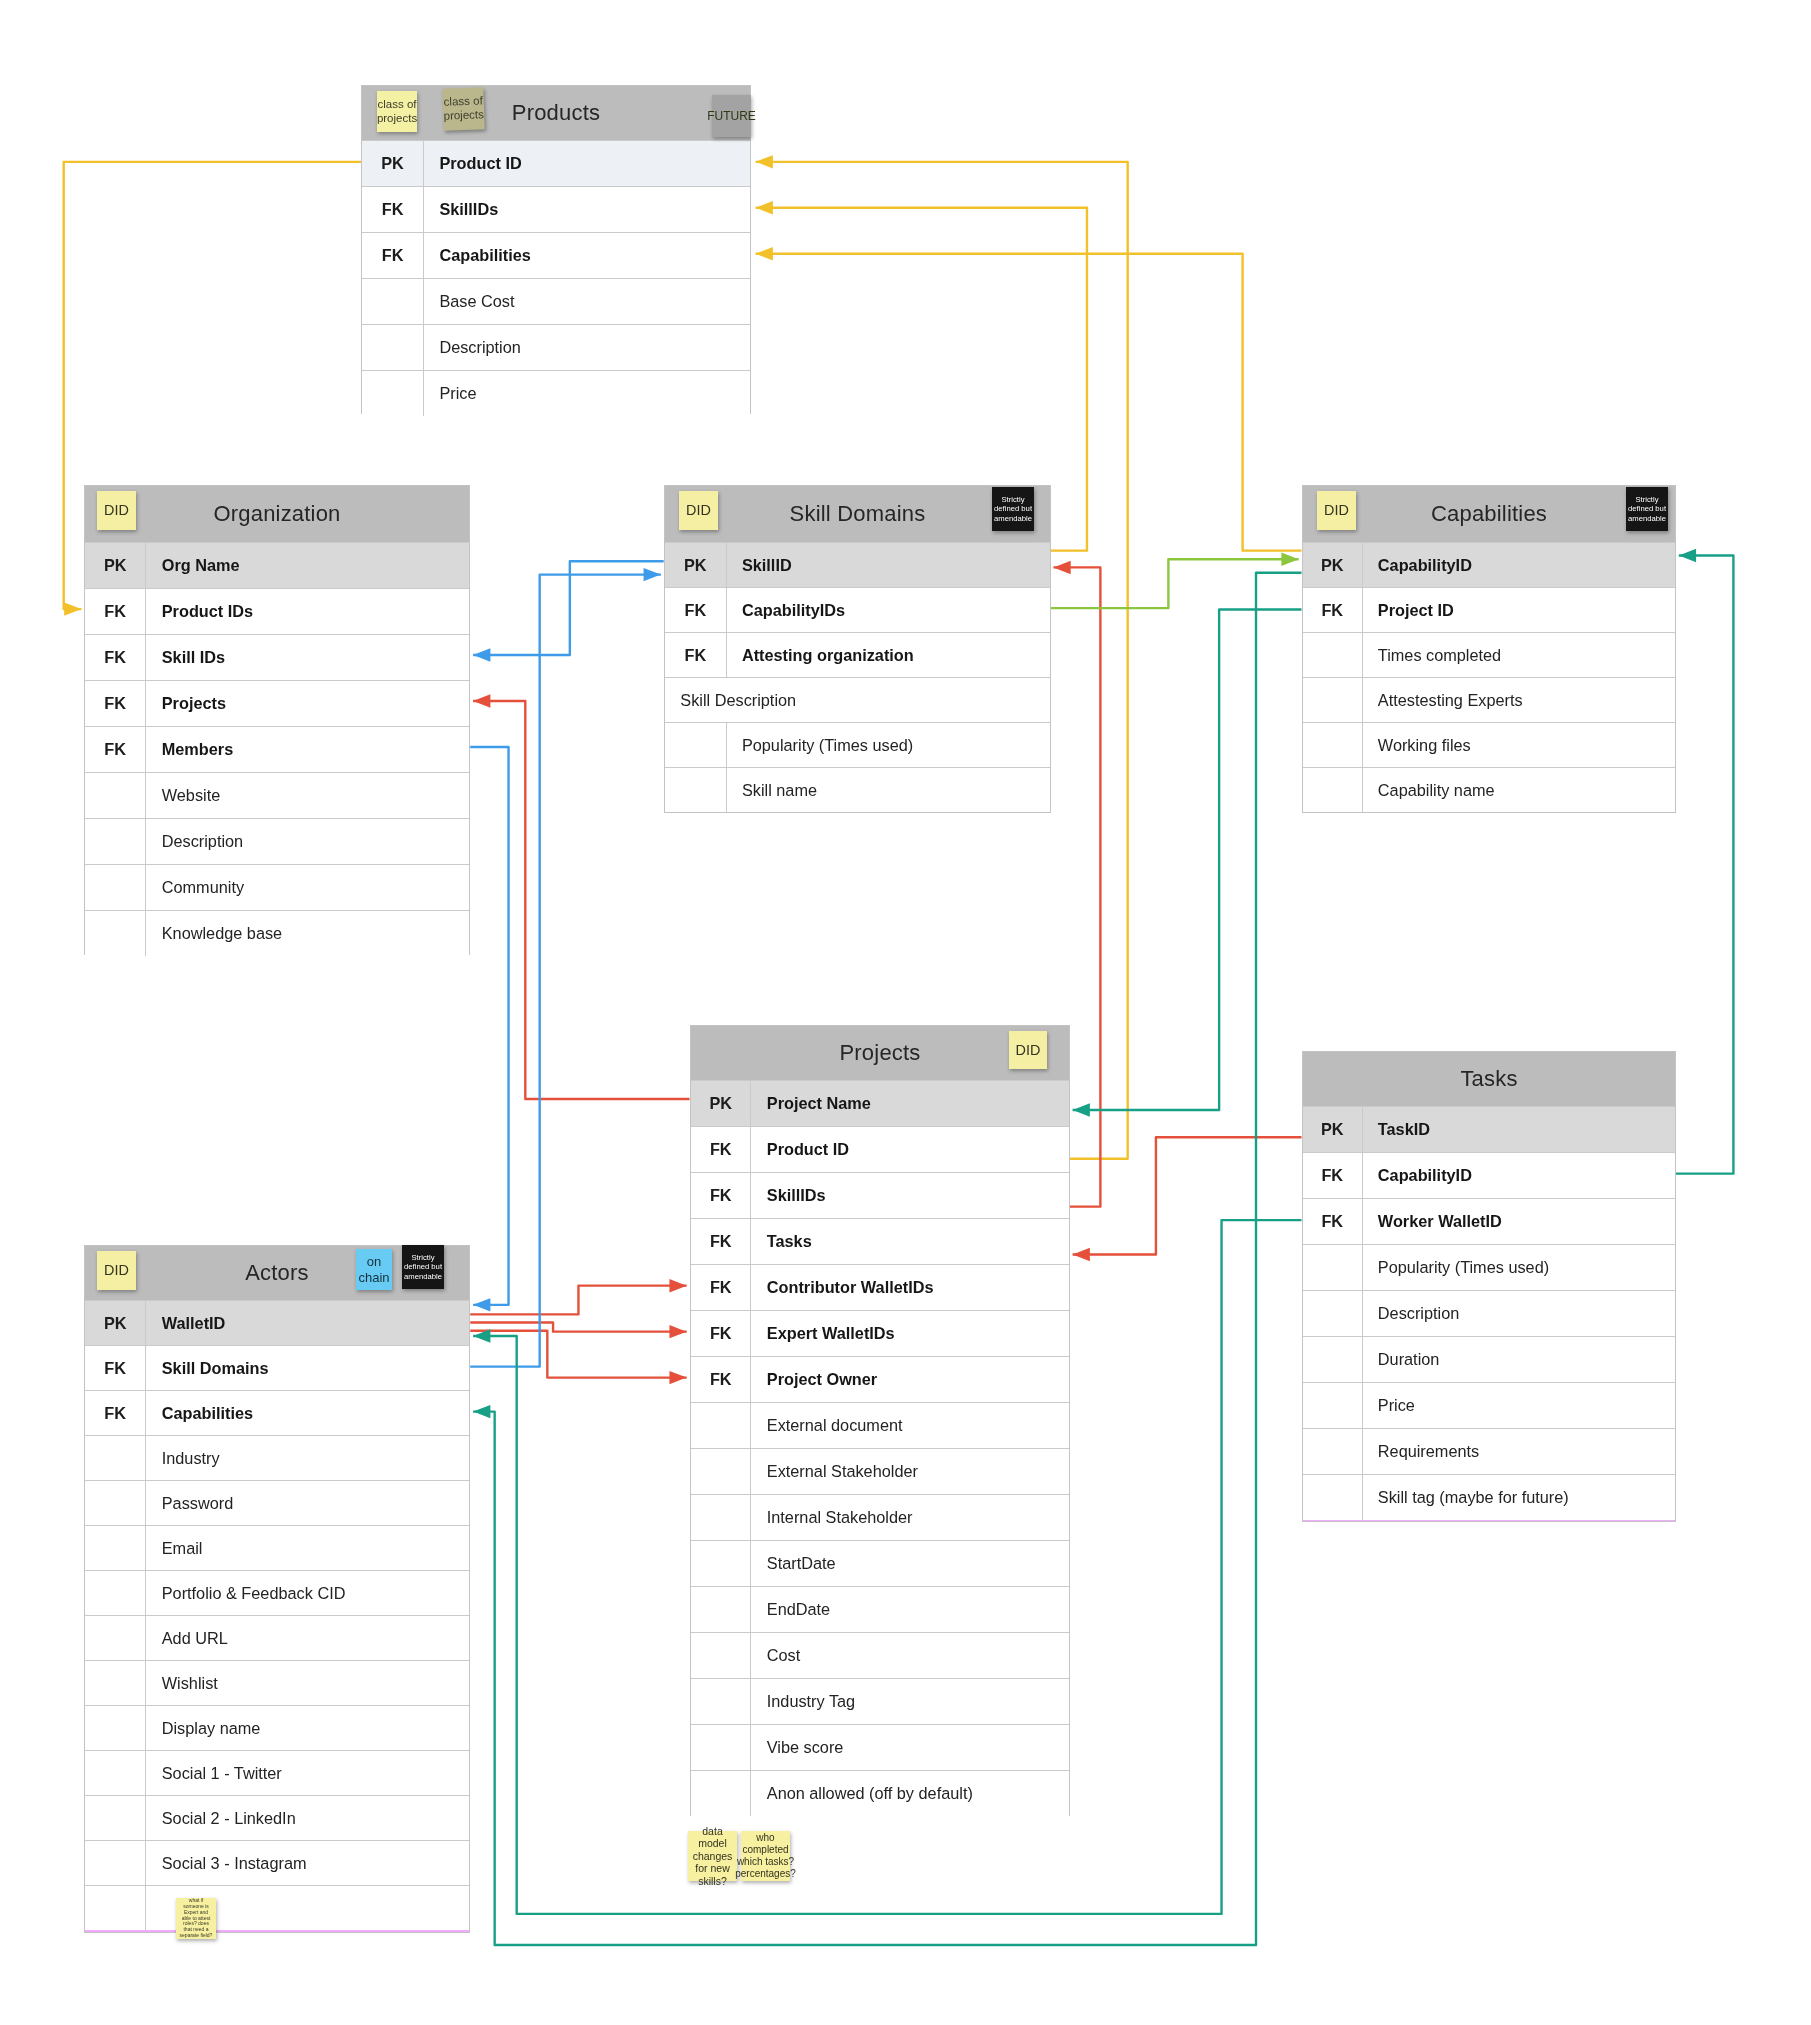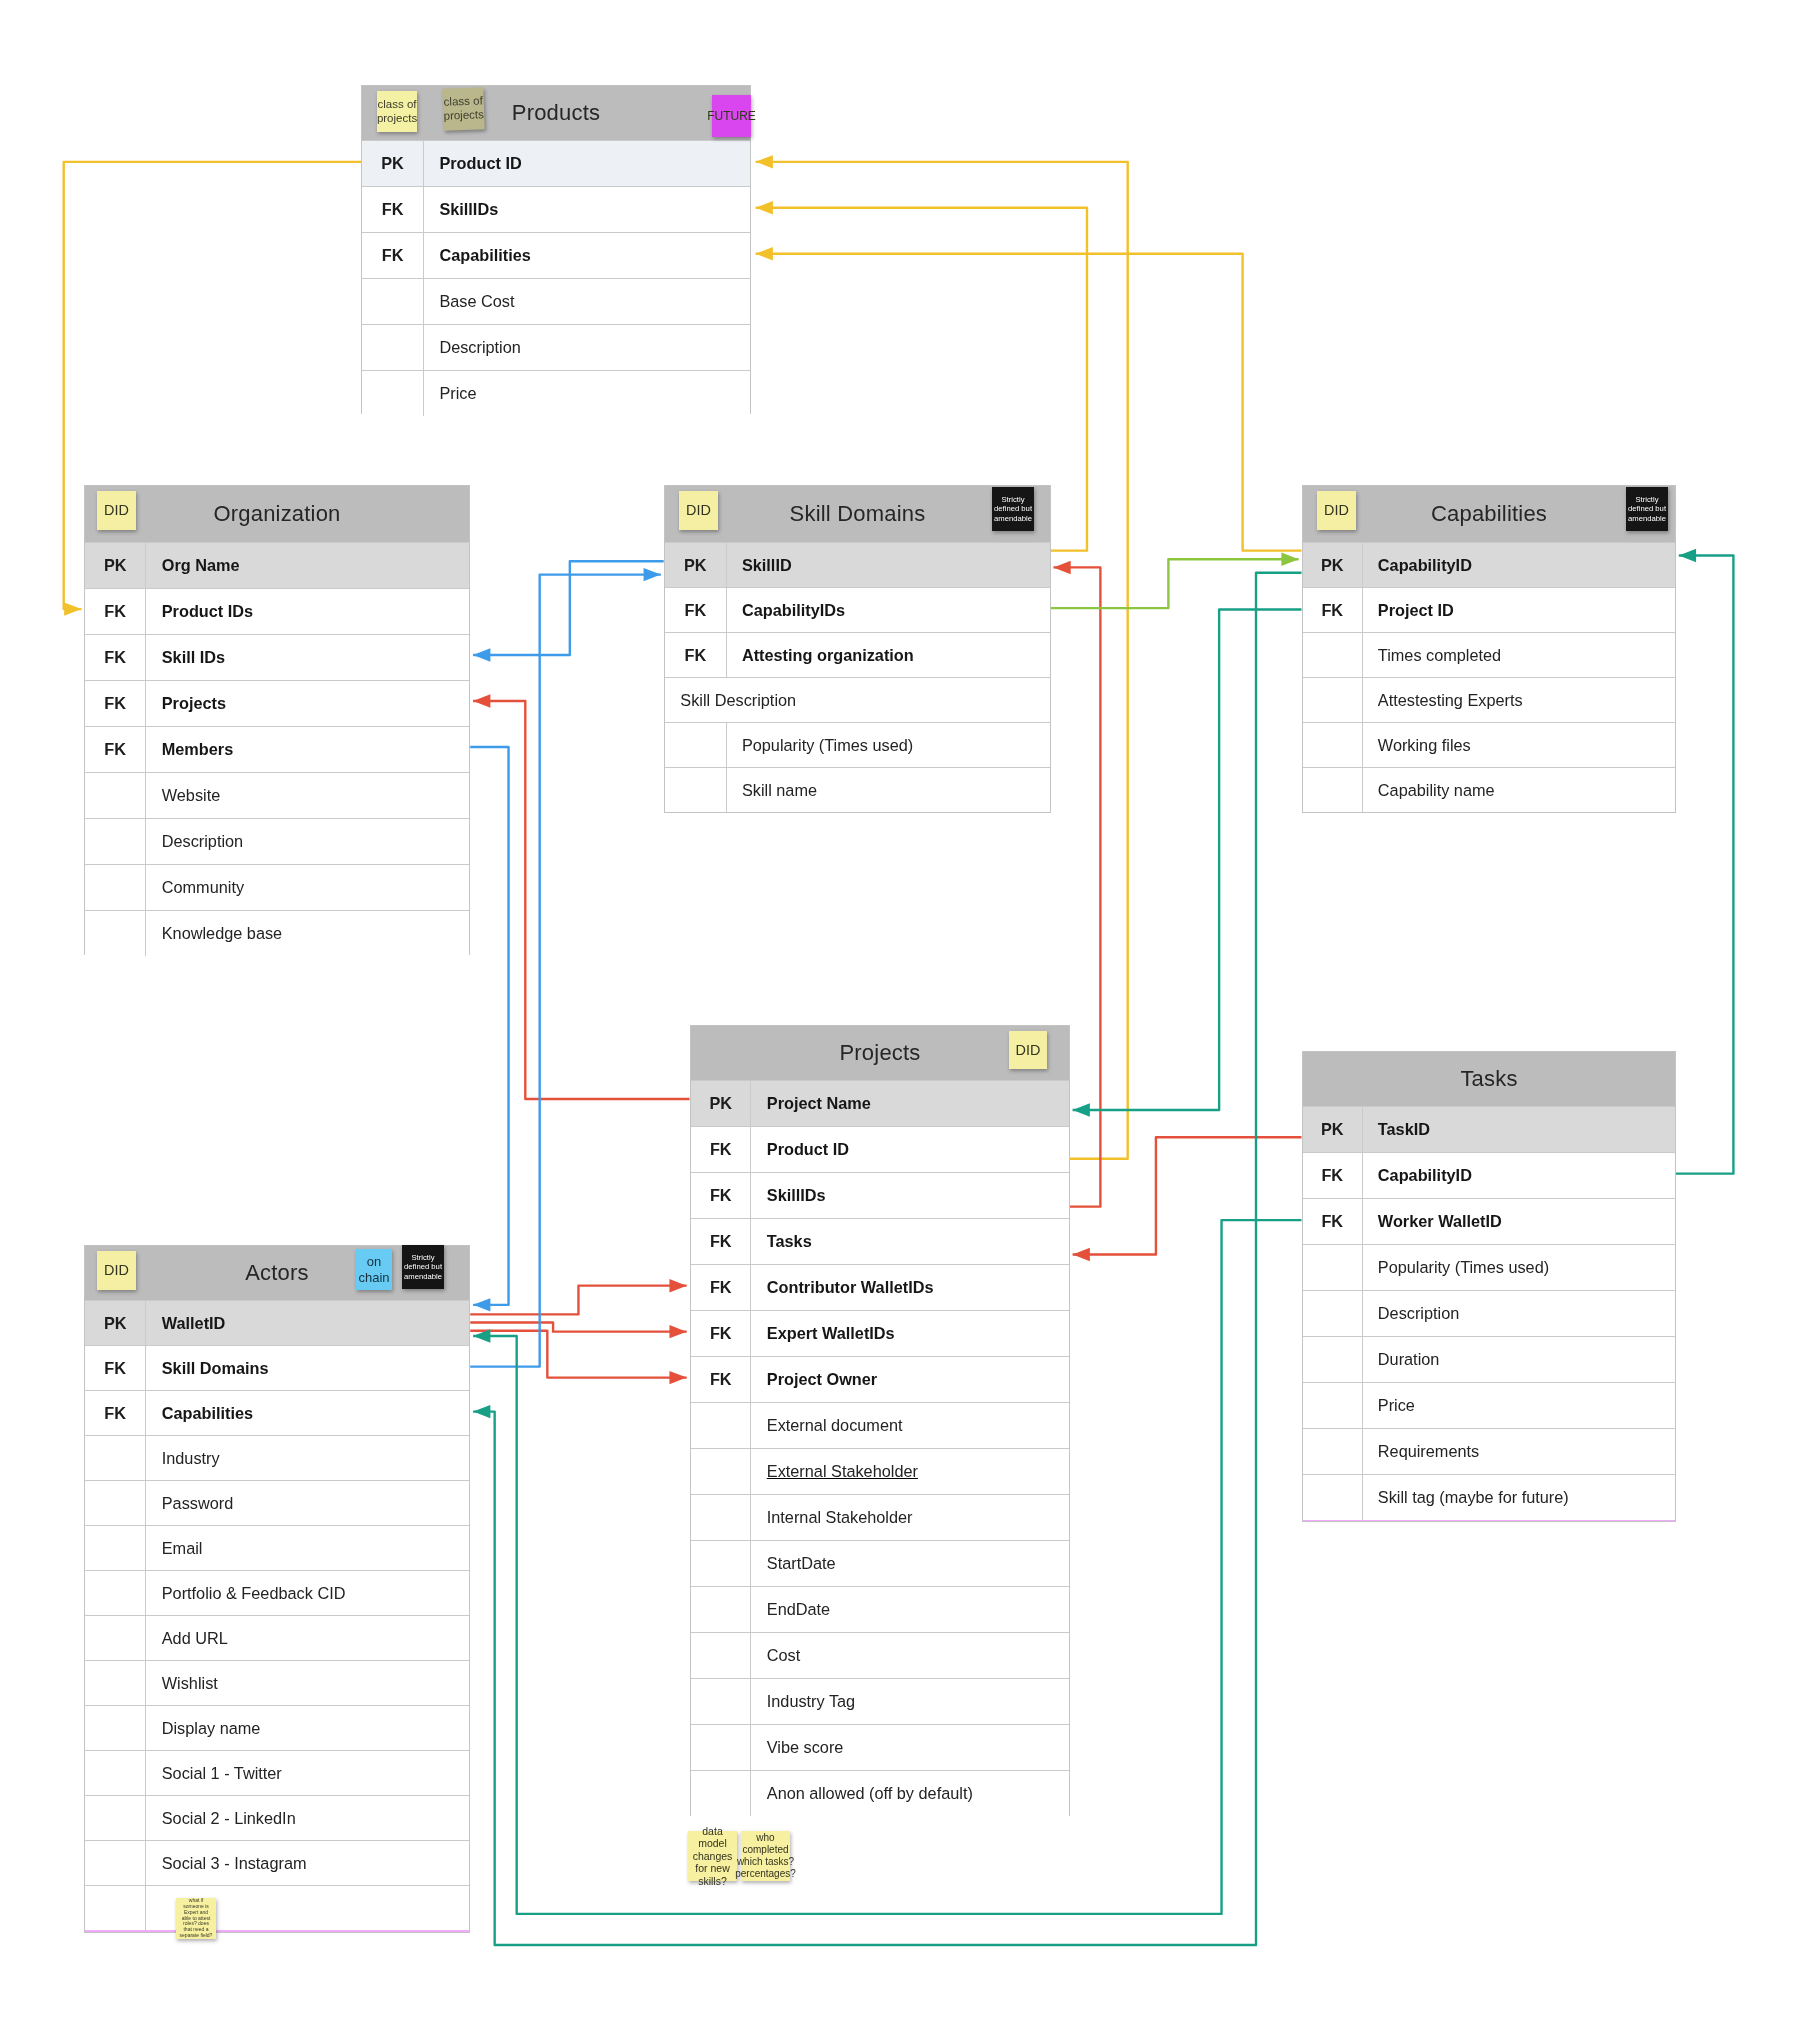--- a/index.html
+++ b/index.html
@@ -216,21 +216,21 @@
         <div class="label-cell">Expert WalletIDs</div>
       </div>
       <div class="table-row key-row" style="height: 46px;">
         <div class="key-cell">FK</div>
         <div class="label-cell">Project Owner</div>
       </div>
       <div class="table-row" style="height: 46px;">
         <div class="key-cell"></div>
         <div class="label-cell">External document</div>
       </div>
-      <div class="table-row" style="height: 46px; text-decoration: underline;">
+      <div class="table-row" style="height: 46px;">
         <div class="key-cell"></div>
         <div class="label-cell">External Stakeholder</div>
       </div>
       <div class="table-row" style="height: 46px;">
         <div class="key-cell"></div>
         <div class="label-cell">Internal Stakeholder</div>
       </div>
       <div class="table-row" style="height: 46px;">
         <div class="key-cell"></div>
         <div class="label-cell">StartDate</div>
@@ -353,21 +353,21 @@
         <div class="key-cell"></div>
         <div class="label-cell">Requirements</div>
       </div>
       <div class="table-row" style="height: 46px;">
         <div class="key-cell"></div>
         <div class="label-cell">Skill tag (maybe for future)</div>
       </div>
     </div>
     <div class="sticky" style="left: 377px; top: 91px; width: 40px; height: 41px; background: rgb(245, 241, 164); color: rgb(60, 60, 44); font-size: 11.5px;">class of projects</div>
     <div class="sticky" style="left: 443px; top: 88px; width: 41px; height: 42px; background: rgb(185, 183, 139); color: rgb(62, 62, 48); font-size: 11.5px; transform: rotate(-2deg);">class of projects</div>
-    <div class="sticky" style="left: 712px; top: 95px; width: 39px; height: 42px; background: #d946ef; color: rgb(44, 58, 20); font-size: 12px;">FUTURE</div>
+    <div class="sticky" style="left: 712px; top: 95px; width: 39px; height: 42px; background: #a3a3a3; color: rgb(44, 58, 20); font-size: 12px;">FUTURE</div>
     <div class="sticky" style="left: 97px; top: 491px; width: 39px; height: 39px; background: rgb(244, 239, 162); color: rgb(51, 51, 34); font-size: 14.4px;">DID</div>
     <div class="sticky" style="left: 679px; top: 491px; width: 39px; height: 39px; background: rgb(244, 239, 162); color: rgb(51, 51, 34); font-size: 14.4px;">DID</div>
     <div class="sticky" style="left: 992px; top: 487px; width: 42px; height: 44px; background: rgb(21, 21, 21); color: rgb(255, 255, 255); font-size: 7.7px;">Strictly defined but amendable</div>
     <div class="sticky" style="left: 1317px; top: 491px; width: 39px; height: 39px; background: rgb(244, 239, 162); color: rgb(51, 51, 34); font-size: 14.4px;">DID</div>
     <div class="sticky" style="left: 1626px; top: 487px; width: 42px; height: 44px; background: rgb(21, 21, 21); color: rgb(255, 255, 255); font-size: 7.7px;">Strictly defined but amendable</div>
     <div class="sticky" style="left: 1009px; top: 1031px; width: 38px; height: 38px; background: rgb(244, 239, 162); color: rgb(51, 51, 34); font-size: 14.4px;">DID</div>
     <div class="sticky" style="left: 97px; top: 1251px; width: 39px; height: 39px; background: rgb(244, 239, 162); color: rgb(51, 51, 34); font-size: 14.4px;">DID</div>
     <div class="sticky" style="left: 356px; top: 1249px; width: 36px; height: 41px; background: rgb(103, 203, 243); color: rgb(22, 50, 62); font-size: 13px;">on chain</div>
     <div class="sticky" style="left: 402px; top: 1245px; width: 42px; height: 44px; background: rgb(21, 21, 21); color: rgb(255, 255, 255); font-size: 7.7px;">Strictly defined but amendable</div>
     <div class="sticky" style="left: 688px; top: 1831px; width: 49px; height: 50px; background: rgb(246, 240, 160); color: rgb(51, 51, 31); font-size: 10.5px;">data model changes for new skills?</div>

